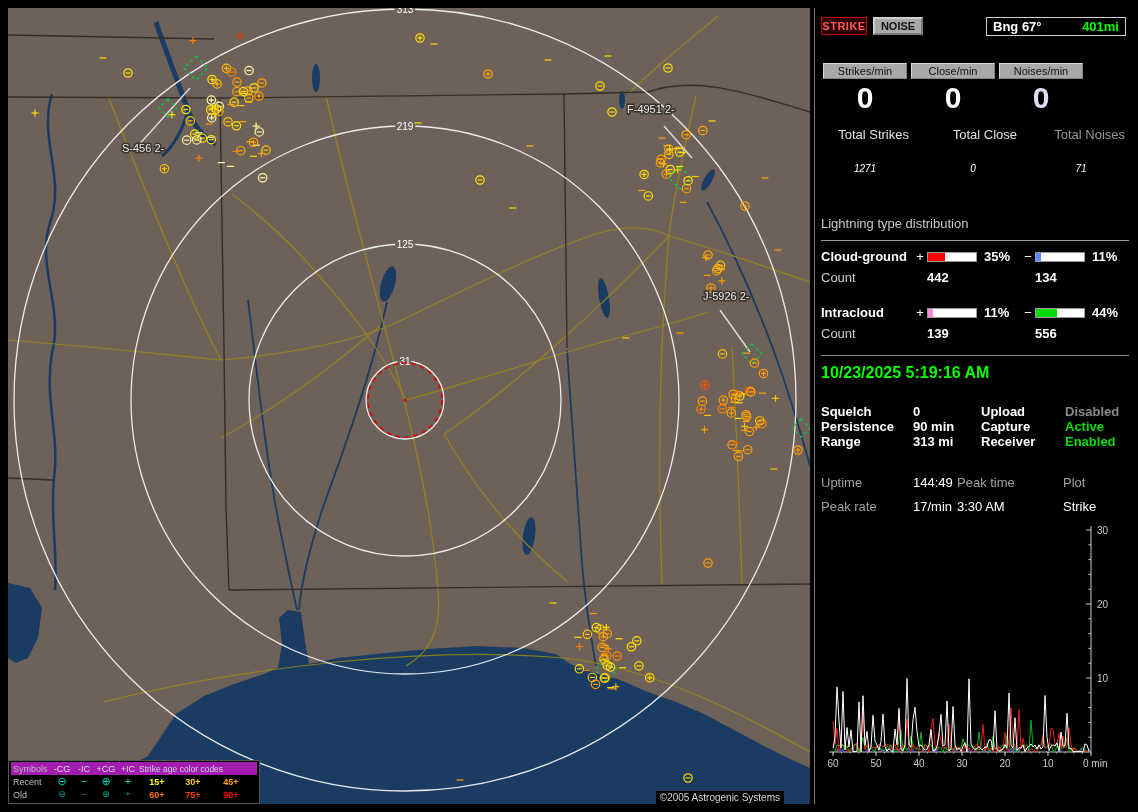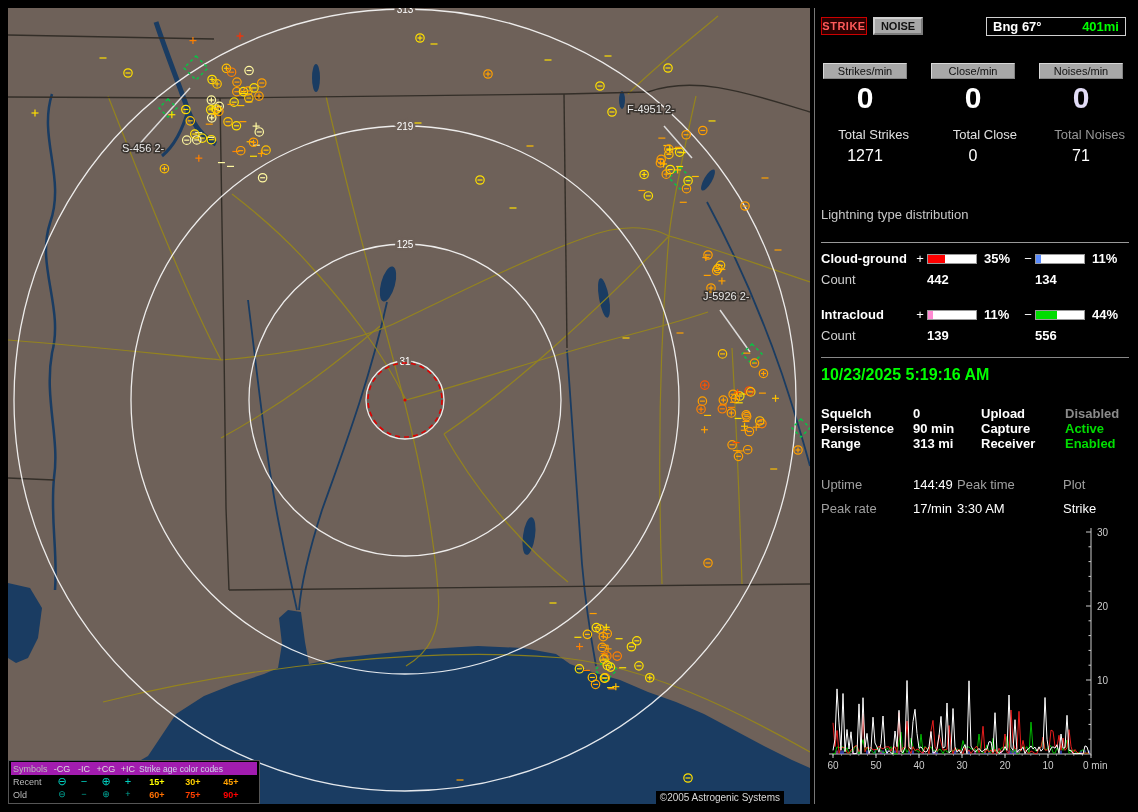--- a/index.html
+++ b/index.html
@@ -42,34 +42,34 @@
   #btn-noise {
     width:50px; height:18px; font-size:11px; font-weight:bold; margin-left:6px;
     color:#111; background:#a8a8a8; border:2px outset #cfcfcf; cursor:pointer;
     font-family:"Liberation Sans",sans-serif;
   }
   #bng-box {
     margin-left:auto; margin-right:4px; width:140px; display:flex; justify-content:space-between;
     border:1px solid #d0d0d0; padding:1px 6px; font-size:13px; font-weight:bold; background:#000;
   }
   #bng-dist { color:#00ff00; }
-  .counters { margin-top:26px; display:flex; gap:20px; }
+  .counters { margin-top:26px; display:flex; }
   .counter { width:88px; text-align:center; }
   .counter-btn {
     width:84px; height:16px; font-size:11px; color:#111; background:#a8a8a8;
     border:1px outset #d8d8d8; cursor:pointer; font-family:"Liberation Sans",sans-serif;
   }
   .counter-val { font-size:30px; font-weight:bold; margin-top:2px; line-height:34px; }
   .totals { margin-top:12px; display:flex; gap:20px; }
   .total { width:88px; text-align:center; }
   .total-label { font-size:13px; color:#e0e0e0;text-align:right; }
   .total-label.dim { color:#979797; }
-  .total-val { font-size:16px; margin-top:5px; }
+  .total-val { font-size:10px; margin-top:21px;font-style:italic; }
   .dist { margin-top:40px; width:308px; }
-  .dist-title { font-size:13px; color:#c8c8c8; border-bottom:1px solid #999; padding-bottom:20px; margin-bottom:8px;margin-top:42px; }
+  .dist-title { font-size:13px; color:#c8c8c8; border-bottom:1px solid #999; padding-bottom:9px; margin-bottom:8px;margin-top:42px; }
   .dist-grid { display:grid; grid-template-columns:92px 14px 52px 42px 14px 52px 42px; row-gap:6px; align-items:center; }
   .d-label { font-size:13px; font-weight:bold; }
   .d-sign { font-size:13px; text-align:center; }
   .bar { width:50px; height:10px; background:#fff; border:1px solid #999; overflow:hidden; }
   .bar-fill { height:100%; }
   .d-pct { font-size:13px; font-weight:bold; padding-left:5px; }
   .d-count-label { font-size:13px; color:#cfcfcf; }
   .d-count { font-size:13px; font-weight:bold; }
   .d-gap { height:8px; grid-column:1 / 8; }
   .sep { margin-top:14px; border-top:1px solid #888; width:308px; }

